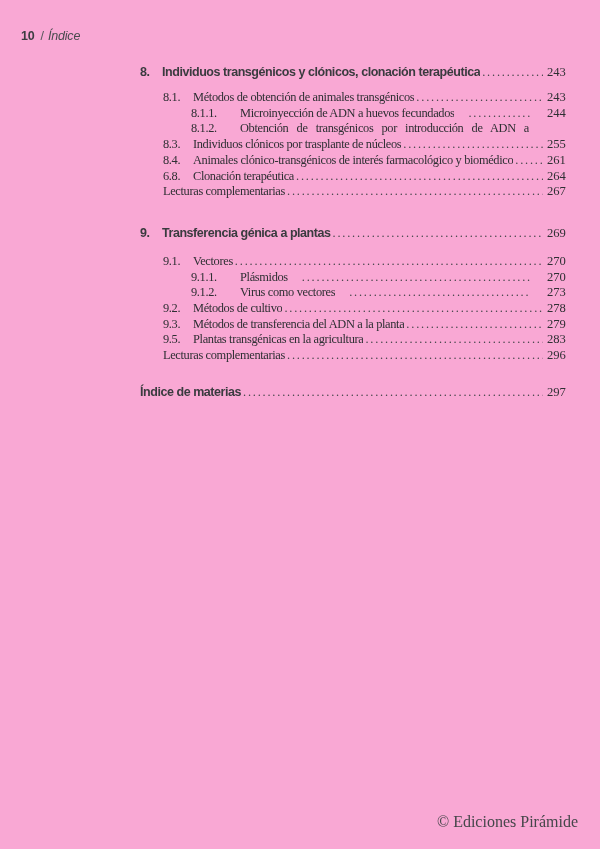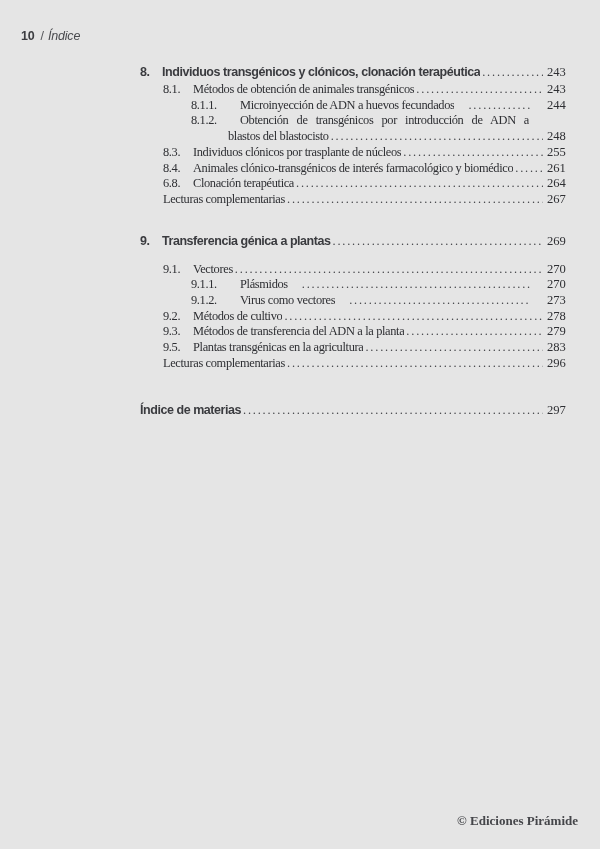--- a/index.html
+++ b/index.html
@@ -7,21 +7,21 @@
     padding: 0;
     width: 600px;
     height: 849px;
     overflow: hidden;
     background: #fdfdfb;
   }
   .page {
     position: relative;
     width: 600px;
     height: 849px;
-    background: #e5e5e5;
+    background: #f9a8d4;
     font-family: "Liberation Serif", serif;
     color: #2e2f33;
   }
 
   
   .running-head {
     position: absolute;
     top: 29px;
     left: 21px;
     font-family: "Liberation Sans", sans-serif;
@@ -104,34 +104,33 @@
     flex: 1 1 auto;
     min-width: 0;
     text-align: justify;
     text-align-last: justify;
     overflow: hidden;
     white-space: normal;
     height: 15.7px;
   }
   .page-spacer { flex: none; width: 36px; }
 
-  .sec-entries { margin-top: 2px; }
+  .sec-entries { margin-top: 10px; }
   .section-9 { margin-top: 25px; }
   .section-9 .sec-entries { margin-top: 13px; }
-  .backmatter { margin-top: 30px; }
+  .backmatter { margin-top: 20px; }
 
   .footer {
     position: absolute;
     top: 813px;
     right: 22px;
     font-family: "Liberation Serif", serif;
-    font-size: 13px;
+    font-size: 16px;
     color: #45464a;
     white-space: nowrap;
-    font-weight: bold;
   }
 </style>
 </head>
 <body>
 
 <div class="page">
 
   <div class="running-head">
     <span class="pagenum">10</span><span class="sep">/</span><span class="head-title">Índice</span>
   </div>
@@ -156,25 +155,20 @@
           <span class="num n3">8.1.1.</span>
           <span class="label">Microinyección de ADN a huevos fecundados</span>
           <span class="leader"></span>
           <span class="pageref">244</span>
         </div>
         <div class="row l3">
           <span class="num n3">8.1.2.</span>
           <span class="just">Obtención de transgénicos por introducción de ADN a embrio-</span>
           <span class="page-spacer"></span>
         </div>
-        <div class="row cont">
-          <span class="label">blastos del blastocisto</span>
-          <span class="leader"></span>
-          <span class="pageref">248</span>
-        </div>
         <div class="row l2">
           <span class="num n2">8.3.</span>
           <span class="label">Individuos clónicos por trasplante de núcleos</span>
           <span class="leader"></span>
           <span class="pageref">255</span>
         </div>
         <div class="row l2">
           <span class="num n2">8.4.</span>
           <span class="label">Animales clónico-transgénicos de interés farmacológico y biomédico</span>
           <span class="leader"></span>

